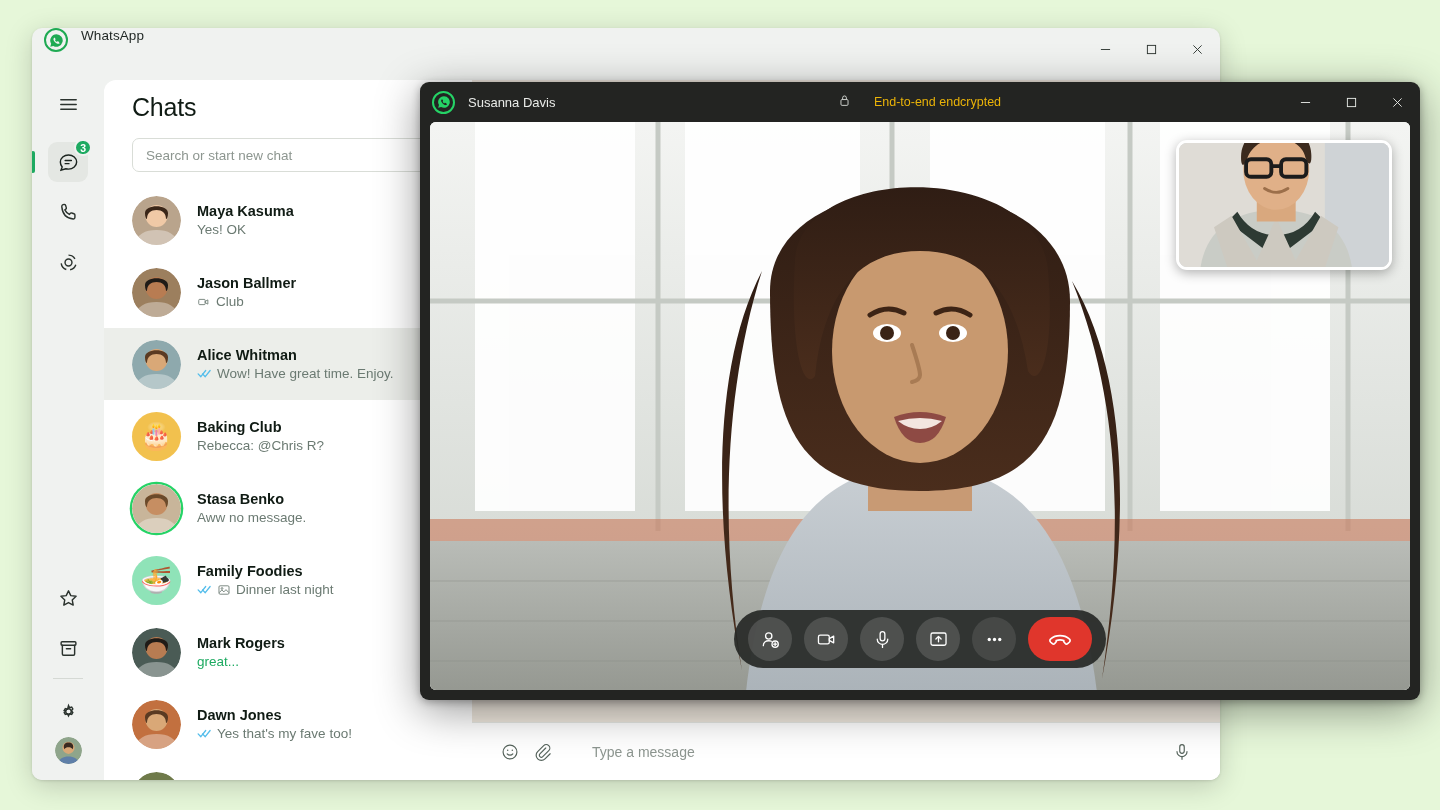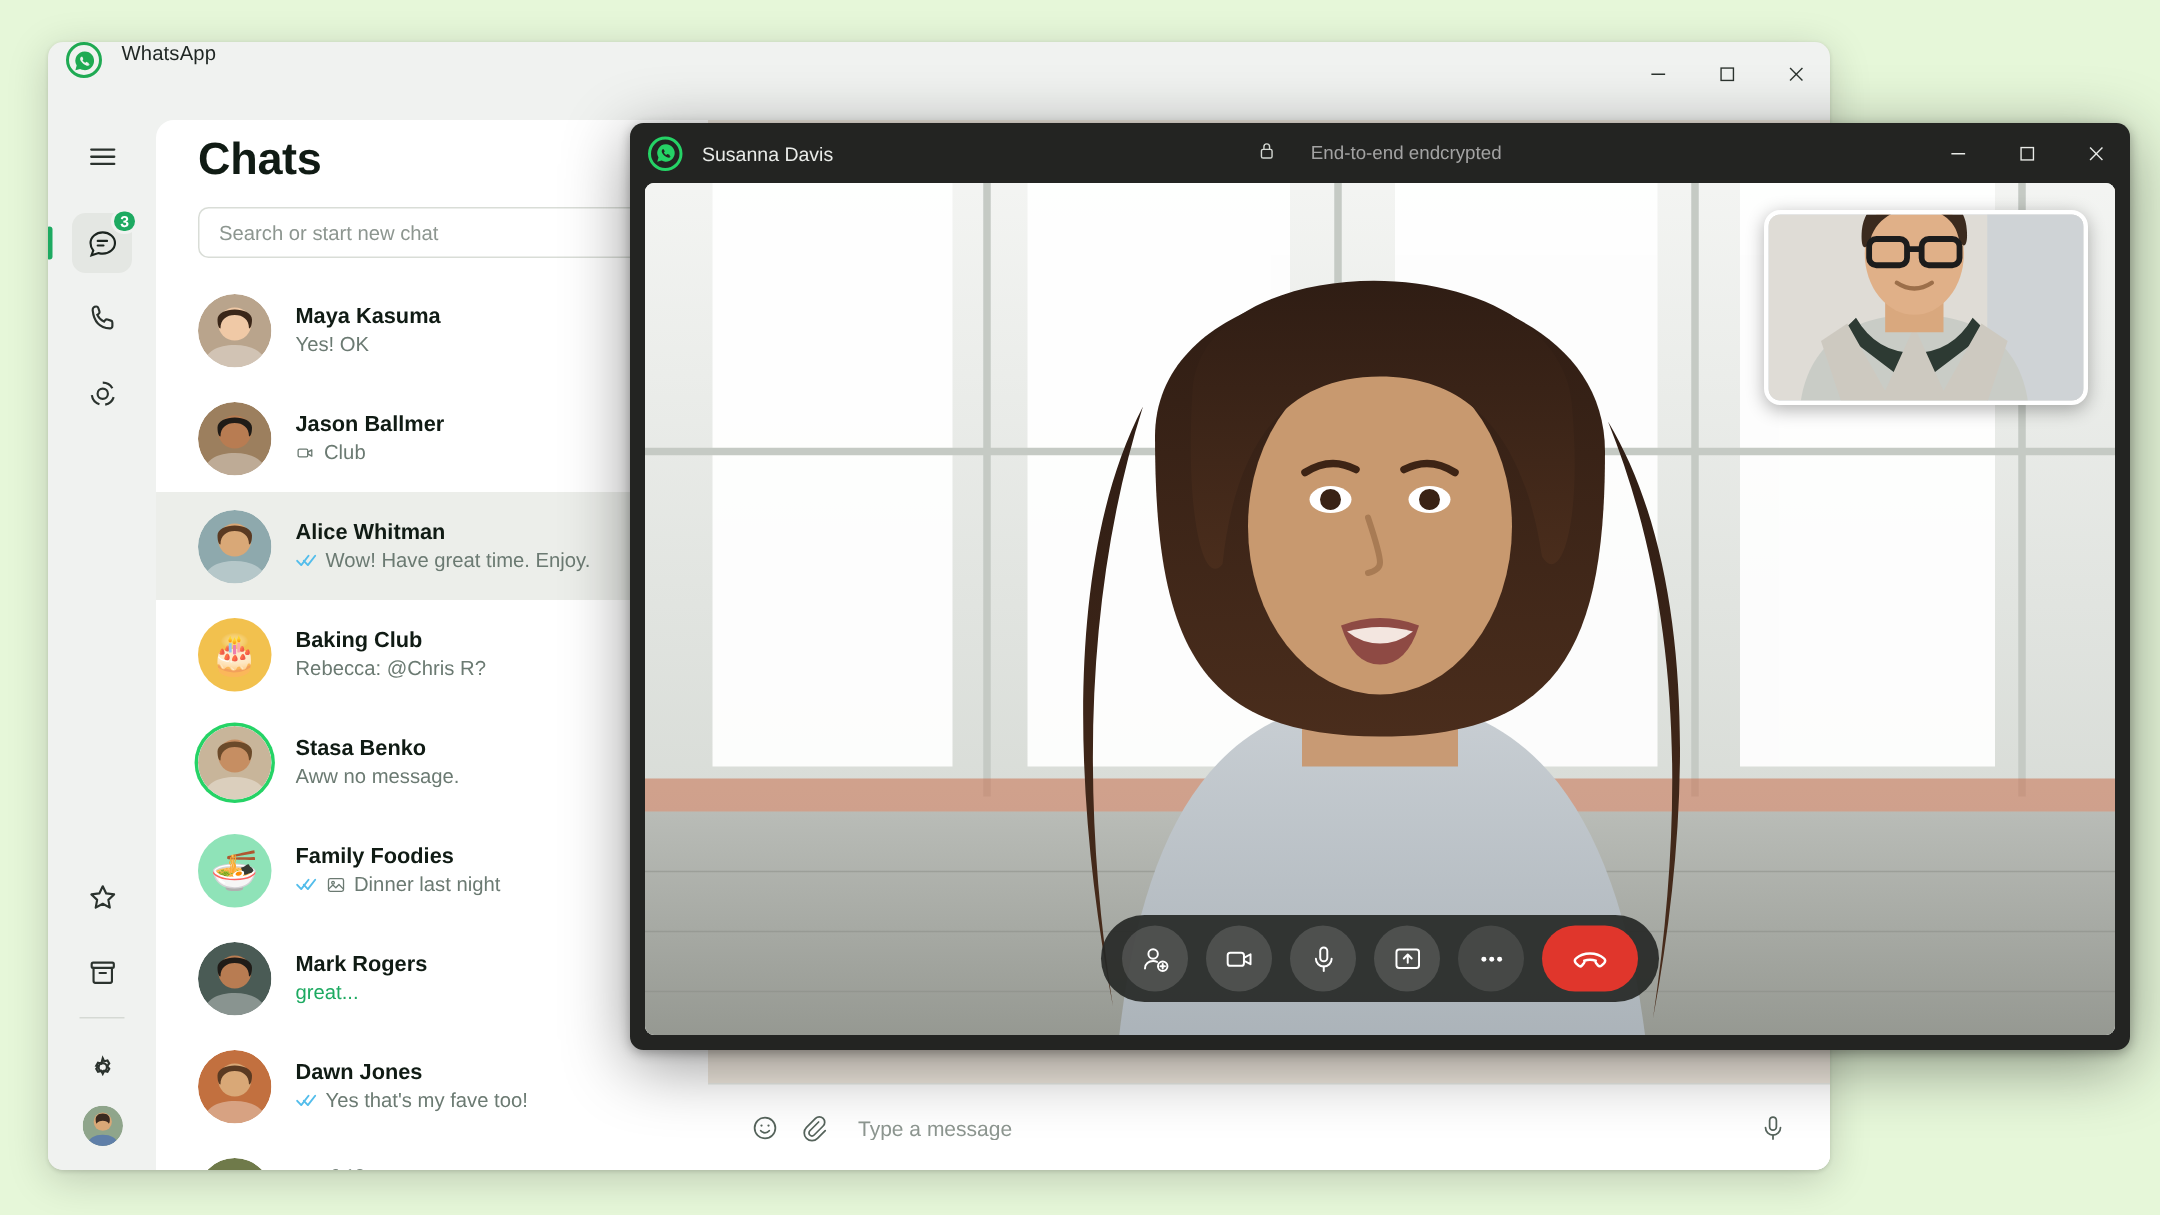--- a/index.html
+++ b/index.html
@@ -74,21 +74,21 @@
   
   #chatpane{
     position:absolute; left:72px; top:52px; right:0; bottom:0;
     background:#fff;
     border-top-left-radius:12px;
     overflow:hidden;
   }
   #chats-header{
     height:54px; display:flex; align-items:center; padding:0 20px 0 28px;
   }
-  #chats-title{ font-size:30px; font-weight:bold; color:#101b14; letter-spacing:-.2px; }
+  #chats-title{ font-size:25px; font-weight:normal; color:#101b14; letter-spacing:-.2px; }
   .hdr-spacer{ flex:1; }
   .hdr-icon{
     width:32px; height:32px; border-radius:8px; margin-left:4px;
     display:flex; align-items:center; justify-content:center; cursor:default;
   }
   .hdr-icon svg{ width:19px; height:19px; }
 
   #search-wrap{ padding:4px 22px 10px 28px; }
   #search-box{
     height:34px; border:1px solid #d9ddd7; border-radius:7px;
@@ -151,21 +151,21 @@
     background:#fff; border-top:1px solid #e6e9e4;
     display:flex; align-items:center; padding:0 22px;
   }
   .comp-icon{
     width:32px; height:32px; display:flex; align-items:center; justify-content:center;
     cursor:default; border-radius:7px;
   }
   .comp-icon svg{ width:20px; height:20px; }
   #comp-input{
     flex:1; border:none; outline:none; background:transparent;
-    font-size:14px; font-family:inherit; color:#303a34; margin-left:14px;
+    font-size:14px; font-family:inherit; color:#303a34; margin-left:34px;
   }
   #comp-input::placeholder{ color:#8d9690; }
 
   
   #chat-bg{
     position:absolute; left:440px; right:0; top:52px; bottom:58px;
     background:#efe8de;
   }
 
   
@@ -183,21 +183,21 @@
   }
   .wa-logo-dark{
     width:23px; height:23px; border-radius:50%;
     border:2px solid #25d366;
     display:flex; align-items:center; justify-content:center;
   }
   .wa-logo-dark svg{ width:14px; height:14px; }
   #call-peer{ margin-left:13px; font-size:13px; color:#e9ebe8; }
   #call-enc{
     position:absolute; left:0; right:0; text-align:center;
-    font-size:12.5px; color:#a3a3a3;
+    font-size:12.5px; color:#eab308;
     display:flex; align-items:center; justify-content:center; gap:24px;
     pointer-events:none;
   }
   #call-enc svg{ width:11px; height:13px; }
   .call-win-controls{ position:absolute; right:0; top:0; height:40px; display:flex; }
   .call-win-btn{
     width:46px; height:40px; display:flex; align-items:center; justify-content:center;
     cursor:default;
   }
   .call-win-btn svg{ width:11px; height:11px; }

